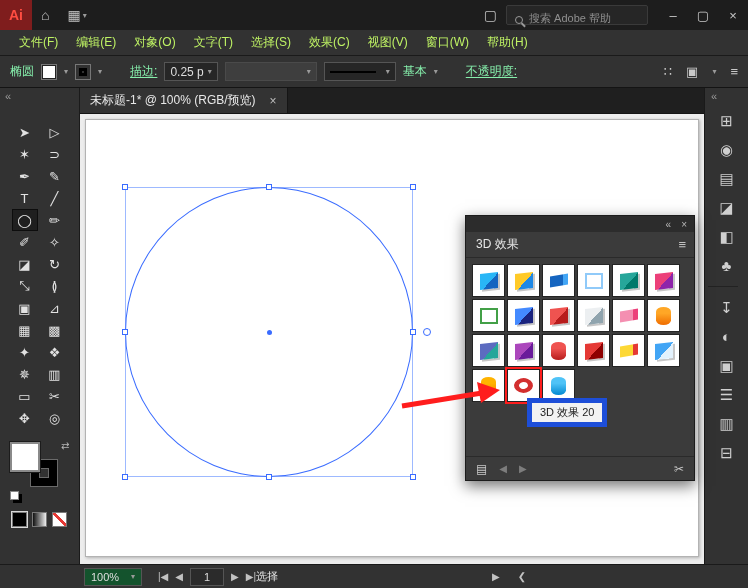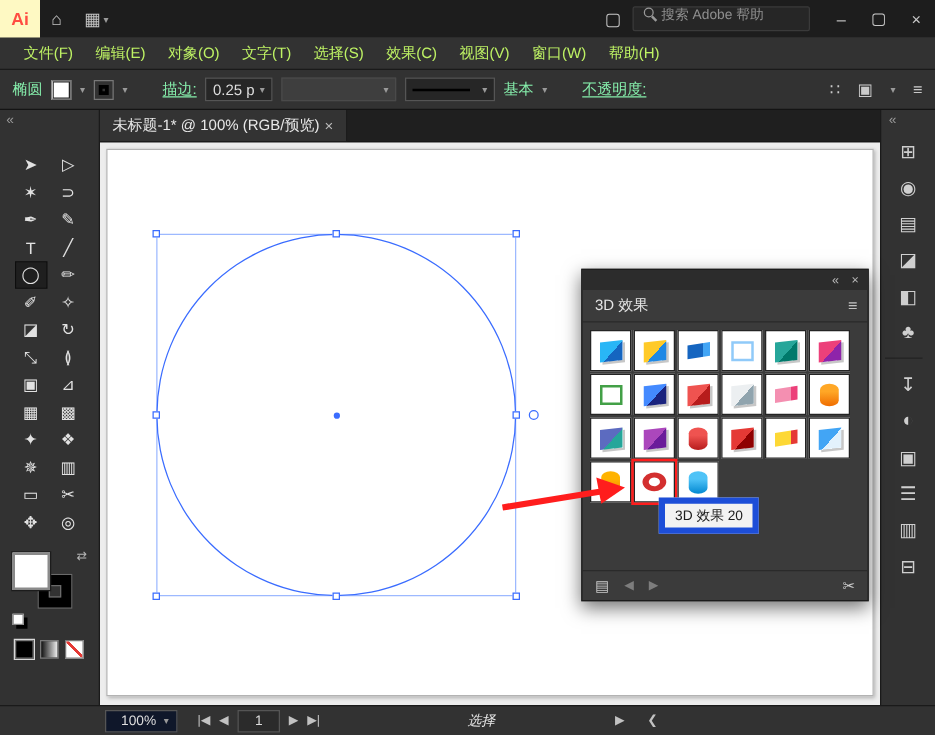--- a/index.html
+++ b/index.html
@@ -1,26 +1,26 @@
 <!DOCTYPE html>
 <html><head>
 <meta charset="utf-8">
 <style>
   * { box-sizing: border-box; margin: 0; padding: 0; }
   html,body { width:748px; height:588px; overflow:hidden; }
   body { position:relative; background:#323232; font-family:"Liberation Sans","DejaVu Sans",sans-serif; color:#ddd; }
 
   
   .titlebar { height:30px; background:#1d1d1d; display:flex; align-items:center; }
-  .ai-logo { width:32px; height:30px; background:#fef9c3; color:#ff4d42; font-weight:bold; font-size:14px;
+  .ai-logo { width:32px; height:30px; background:#7f1d1d; color:#ff4d42; font-weight:bold; font-size:14px;
              display:flex; align-items:center; justify-content:center; }
   .tb-ic { height:30px; padding:0 9px; display:flex; align-items:center; gap:2px; color:#c2c2c2; font-size:14px; cursor:default; }
   .tb-spacer { flex:1; }
   .caret { font-size:8px; color:#9a9a9a; }
-  .searchbox { display:flex; align-items:flex-start; gap:6px; background:#262626; border:1px solid #3a3a3a;
+  .searchbox { display:flex; align-items:flex-end; gap:6px; background:#262626; border:1px solid #3a3a3a;
                height:20px; padding:0 8px; margin-right:10px; border-radius:2px; }
   .mag { width:8px; height:8px; border:1.5px solid #9a9a9a; border-radius:50%; position:relative; }
   .mag::after { content:''; position:absolute; width:5px; height:1.5px; background:#9a9a9a;
                 transform:rotate(45deg); right:-4px; bottom:-2px; }
   .searchbox input { background:transparent; border:none; outline:none; color:#bbb; font-size:11px; width:110px; }
   .searchbox input::placeholder { color:#8f8f8f; }
   .win-btn { width:30px; height:30px; display:flex; align-items:center; justify-content:center; color:#c8c8c8; font-size:13px; }
 
   
   .menubar { height:26px; background:#323232; border-bottom:1px solid #1a1a1a; display:flex; align-items:center; padding-left:10px; }
@@ -57,21 +57,21 @@
   .mini-def { position:absolute; left:0; bottom:-4px; width:9px; height:9px; background:#fff; border:1px solid #888; box-shadow:3px 3px 0 #000; }
   .cgn-row { display:flex; justify-content:center; gap:5px; margin-top:16px; }
   .cgn { width:15px; height:15px; border:1px solid #7a7a7a; }
   .cgn.color { background:#000; box-shadow:0 0 0 1px #d9d9d9; }
   .cgn.grad { background:linear-gradient(90deg,#111,#efefef); }
   .cgn.none { background:#fff; position:relative; overflow:hidden; }
   .cgn.none::after { content:''; position:absolute; inset:0; background:linear-gradient(to top right, transparent 44%, #e53935 44%, #e53935 58%, transparent 58%); }
 
   .docarea { flex:1; display:flex; flex-direction:column; min-width:0; }
   .tabbar { height:26px; background:#1f1f1f; display:flex; align-items:stretch; border-bottom:1px solid #151515; }
-  .tab { background:#333333; display:flex; align-items:center; gap:4px; padding:0 10px; font-size:12px; color:#e8e8e8; border-right:1px solid #151515; }
+  .tab { background:#333333; display:flex; align-items:center; gap:14px; padding:0 10px; font-size:12px; color:#e8e8e8; border-right:1px solid #151515; }
   .tab-close { color:#bdbdbd; font-size:12px; }
   .canvas { flex:1; position:relative; background:#ededed; overflow:hidden; }
   .artboard { position:absolute; left:5px; top:5px; right:5px; bottom:7px; background:#fff; border:1px solid #b3b3b3; box-shadow:1px 1px 3px rgba(0,0,0,.25); }
 
   .sel-box { position:absolute; left:45px; top:73px; width:288px; height:290px; border:1px solid #9db9ff; }
   .ellipse { position:absolute; inset:-1px; border:1.5px solid #3a6cff; border-radius:50%; background:#fff; }
   .h { position:absolute; width:6px; height:6px; background:#fff; border:1px solid #3a6cff; }
   .h.tl{left:-4px;top:-4px}.h.tm{left:calc(50% - 3px);top:-4px}.h.tr{right:-4px;top:-4px}
   .h.ml{left:-4px;top:calc(50% - 3px)}.h.mr{right:-4px;top:calc(50% - 3px)}
   .h.bl{left:-4px;bottom:-4px}.h.bm{left:calc(50% - 3px);bottom:-4px}.h.br{right:-4px;bottom:-4px}
@@ -79,24 +79,24 @@
   .rotate-widget { position:absolute; right:-19px; top:calc(50% - 4px); width:8px; height:8px; border:1.5px solid #3a6cff; border-radius:50%; background:#fff; }
 
   .rightdock { width:44px; background:#323232; border-left:1px solid #1a1a1a; display:flex; flex-direction:column; align-items:center; }
   .rd-collapse { align-self:flex-start; padding:2px 0 4px 6px; color:#9a9a9a; font-size:11px; }
   .dock-ic { width:38px; height:29px; display:flex; align-items:center; justify-content:center; color:#cfcfcf; font-size:15px; }
   .dock-divider { width:30px; height:1px; background:#222; margin:6px 0; }
 
   
   .statusbar { position:absolute; left:0; right:0; bottom:0; height:24px; background:#323232; border-top:1px solid #1a1a1a;
                display:flex; align-items:center; font-size:11px; color:#dedede; padding-left:84px; }
-  .zoombox { display:flex; align-items:center; gap:6px; background:#0f172a; border:1px solid #555; height:18px; padding:0 6px; width:58px; justify-content:flex-end; }
+  .zoombox { display:flex; align-items:center; gap:6px; background:#14532d; border:1px solid #555; height:18px; padding:0 6px; width:58px; justify-content:space-between; }
   .navgrp { display:flex; align-items:center; gap:7px; margin-left:16px; color:#c2c2c2; font-size:10px; }
   .abox { display:flex; align-items:center; justify-content:center; background:#2b2b2b; border:1px solid #555; height:18px; width:34px; color:#dedede; font-size:11px; }
-  .statuslabel { margin-left:118px; color:#e8e8e8;font-style:italic; }
+  .statuslabel { color:#e8e8e8; }
   .status-right { position:absolute; left:492px; display:flex; gap:18px; color:#c2c2c2; font-size:10px; }
 
   
   .panel3d { position:absolute; left:465px; top:215px; width:230px; height:266px; background:#3b3b3b;
              border:1px solid #1c1c1c; box-shadow:0 5px 14px rgba(0,0,0,.55); z-index:5; }
   .p-topbar { height:16px; background:#2c2c2c; display:flex; justify-content:flex-end; align-items:center; gap:10px; padding:0 7px; color:#b8b8b8; font-size:10px; }
   .p-titlebar { height:26px; display:flex; align-items:center; border-bottom:1px solid #2a2a2a; position:relative; }
   .p-title { padding-left:10px; font-size:12px; color:#e6e6e6; }
   .p-menu { position:absolute; right:8px; color:#c2c2c2; font-size:13px; }
   .styles-grid { margin:6px; display:grid; grid-template-columns:repeat(6,33px); grid-auto-rows:33px; gap:2px; }

